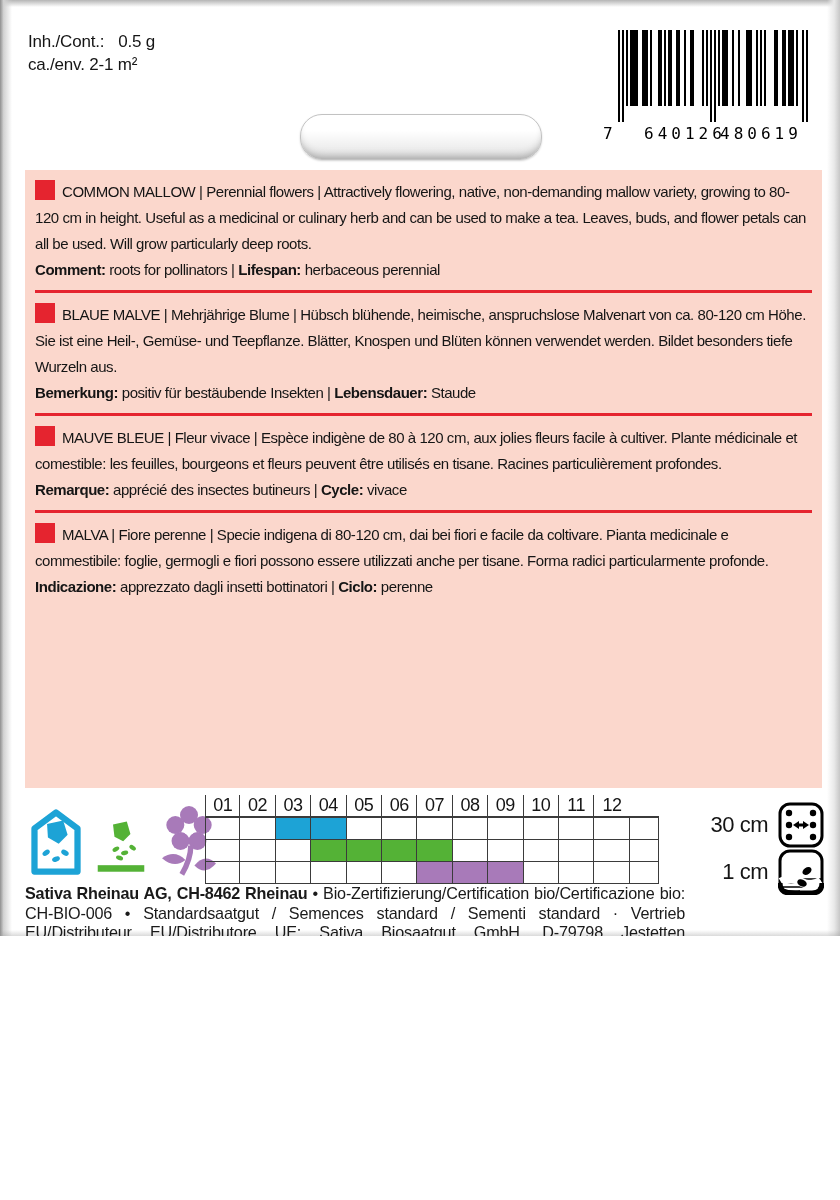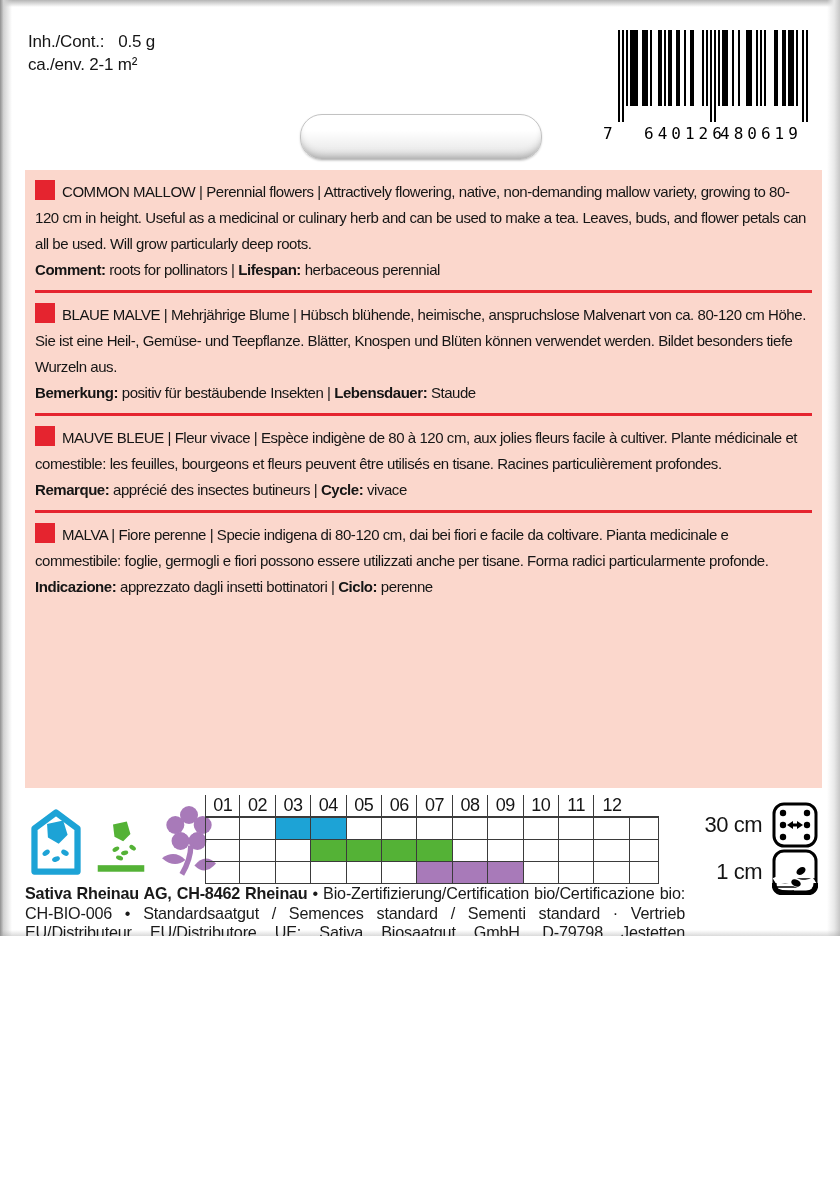--- a/index.html
+++ b/index.html
@@ -47,21 +47,21 @@
   .hcell{width:35.4px;box-sizing:border-box;height:21px;text-align:center;font-size:18px;line-height:21px;
     letter-spacing:-0.5px;border-right:1.5px solid #3b3b3b;}
   .hcell:first-child{border-left:1.5px solid #3b3b3b;}
   .hcell:last-child{border-right:none;}
   .crow{display:flex;border-bottom:1.5px solid #3b3b3b;}
   .ccell{width:35.4px;box-sizing:border-box;height:21px;border-right:1.5px solid #3b3b3b;}
   .ccell:first-child{border-left:1.5px solid #3b3b3b;}
   .ccell.stub{width:29px;border-right:1.5px solid #3b3b3b;}
 
   
-  .specs{position:absolute;left:660px;top:802px;width:158px;}
+  .specs{position:absolute;left:660px;top:802px;width:158px;padding-left:6px;}
   .spec-row{display:flex;align-items:center;justify-content:flex-end;gap:10px;height:46px;margin-bottom:1px;}
   .spec-label{font-size:22px;letter-spacing:-0.5px;}
 
   
   .company{position:absolute;left:25px;top:884px;width:660px;font-size:16.2px;line-height:19.7px;
     letter-spacing:-0.2px;text-align:justify;color:#1a1a1a;}
 
   
   .ce{position:absolute;left:18px;top:996px;width:64px;height:40px;line-height:40px;text-align:center;
     transform:rotate(-90deg);font-family:"DejaVu Sans",sans-serif;font-weight:bold;font-size:38px;

